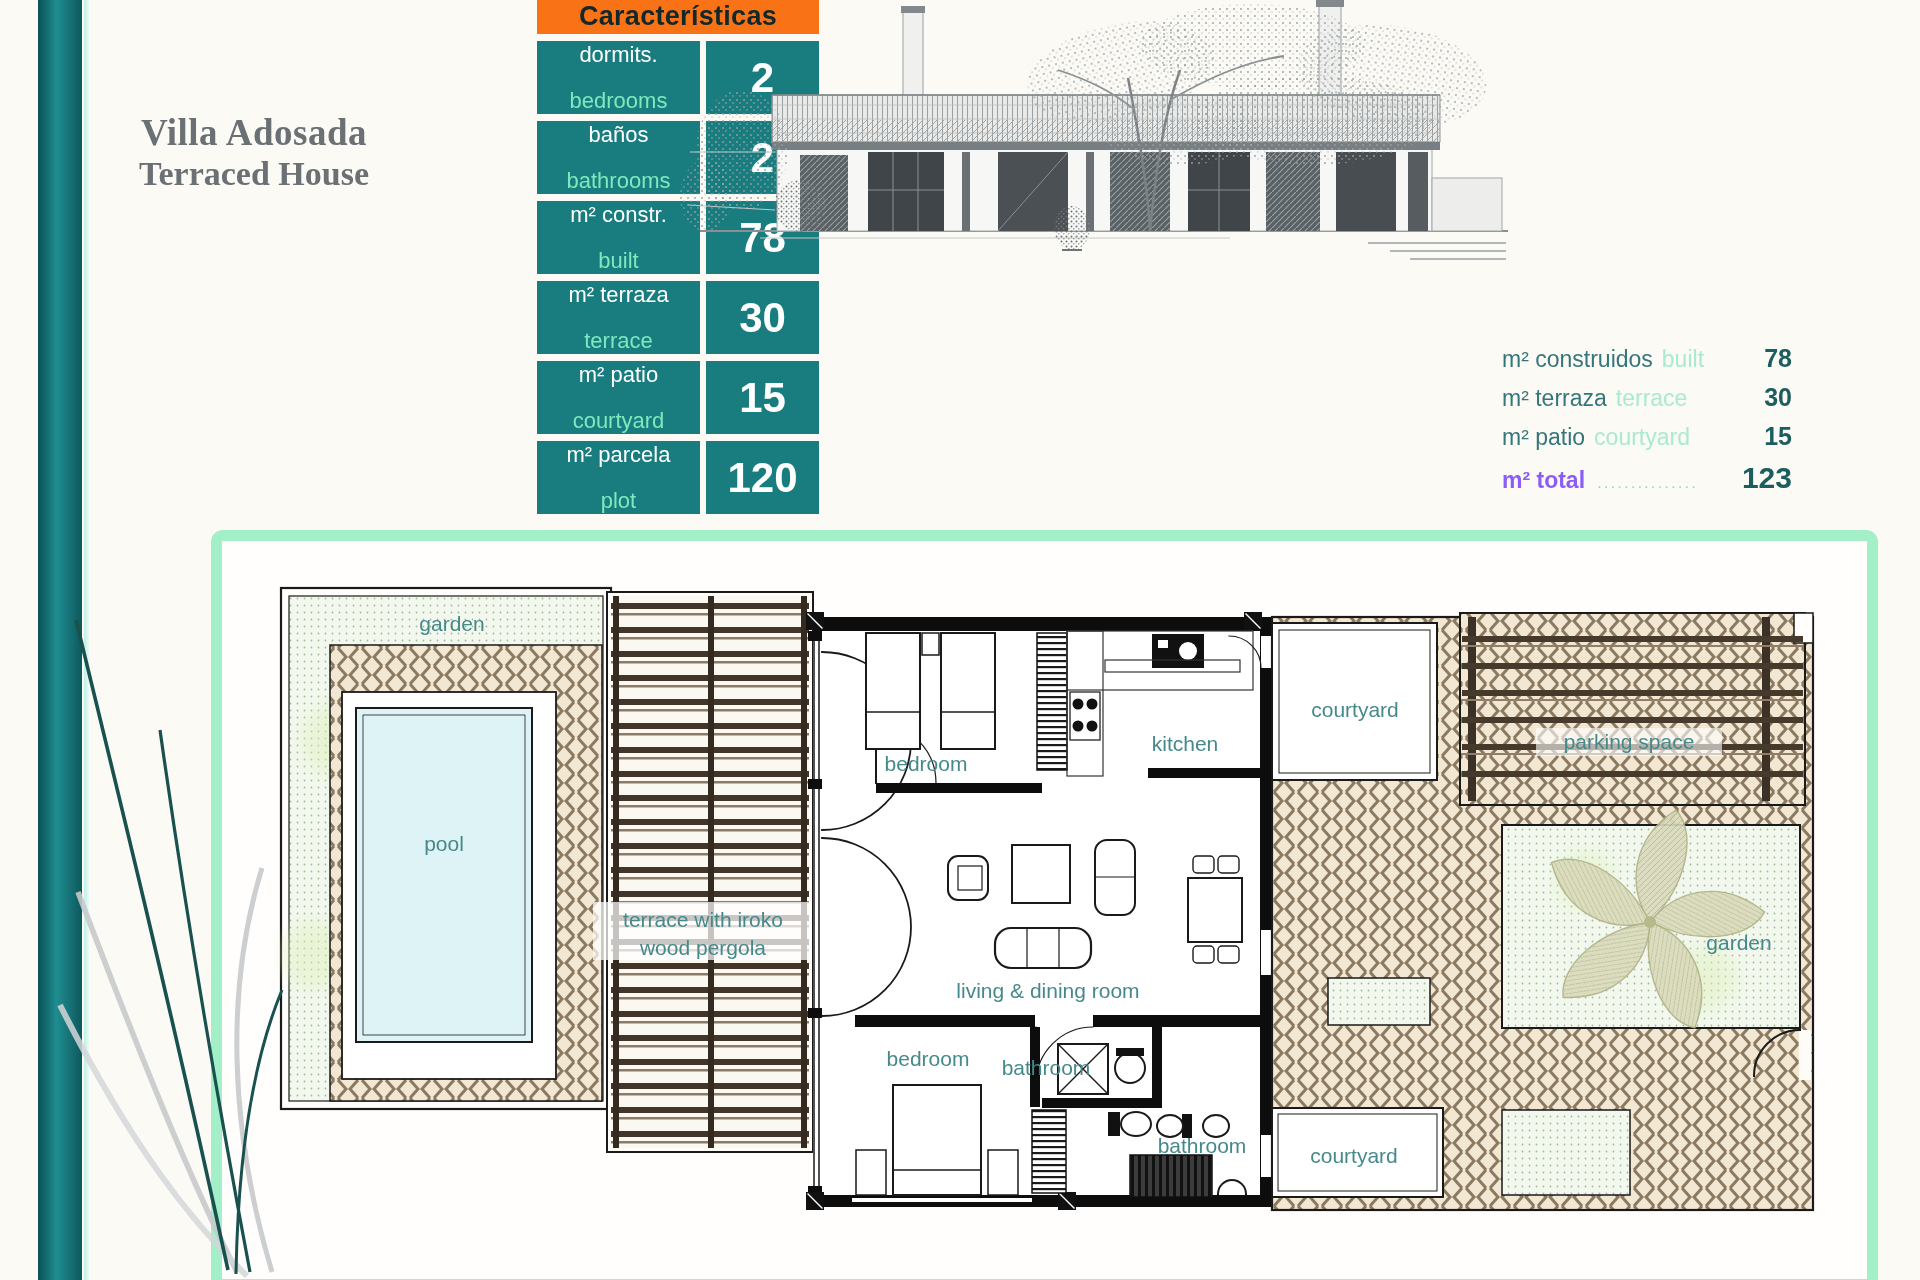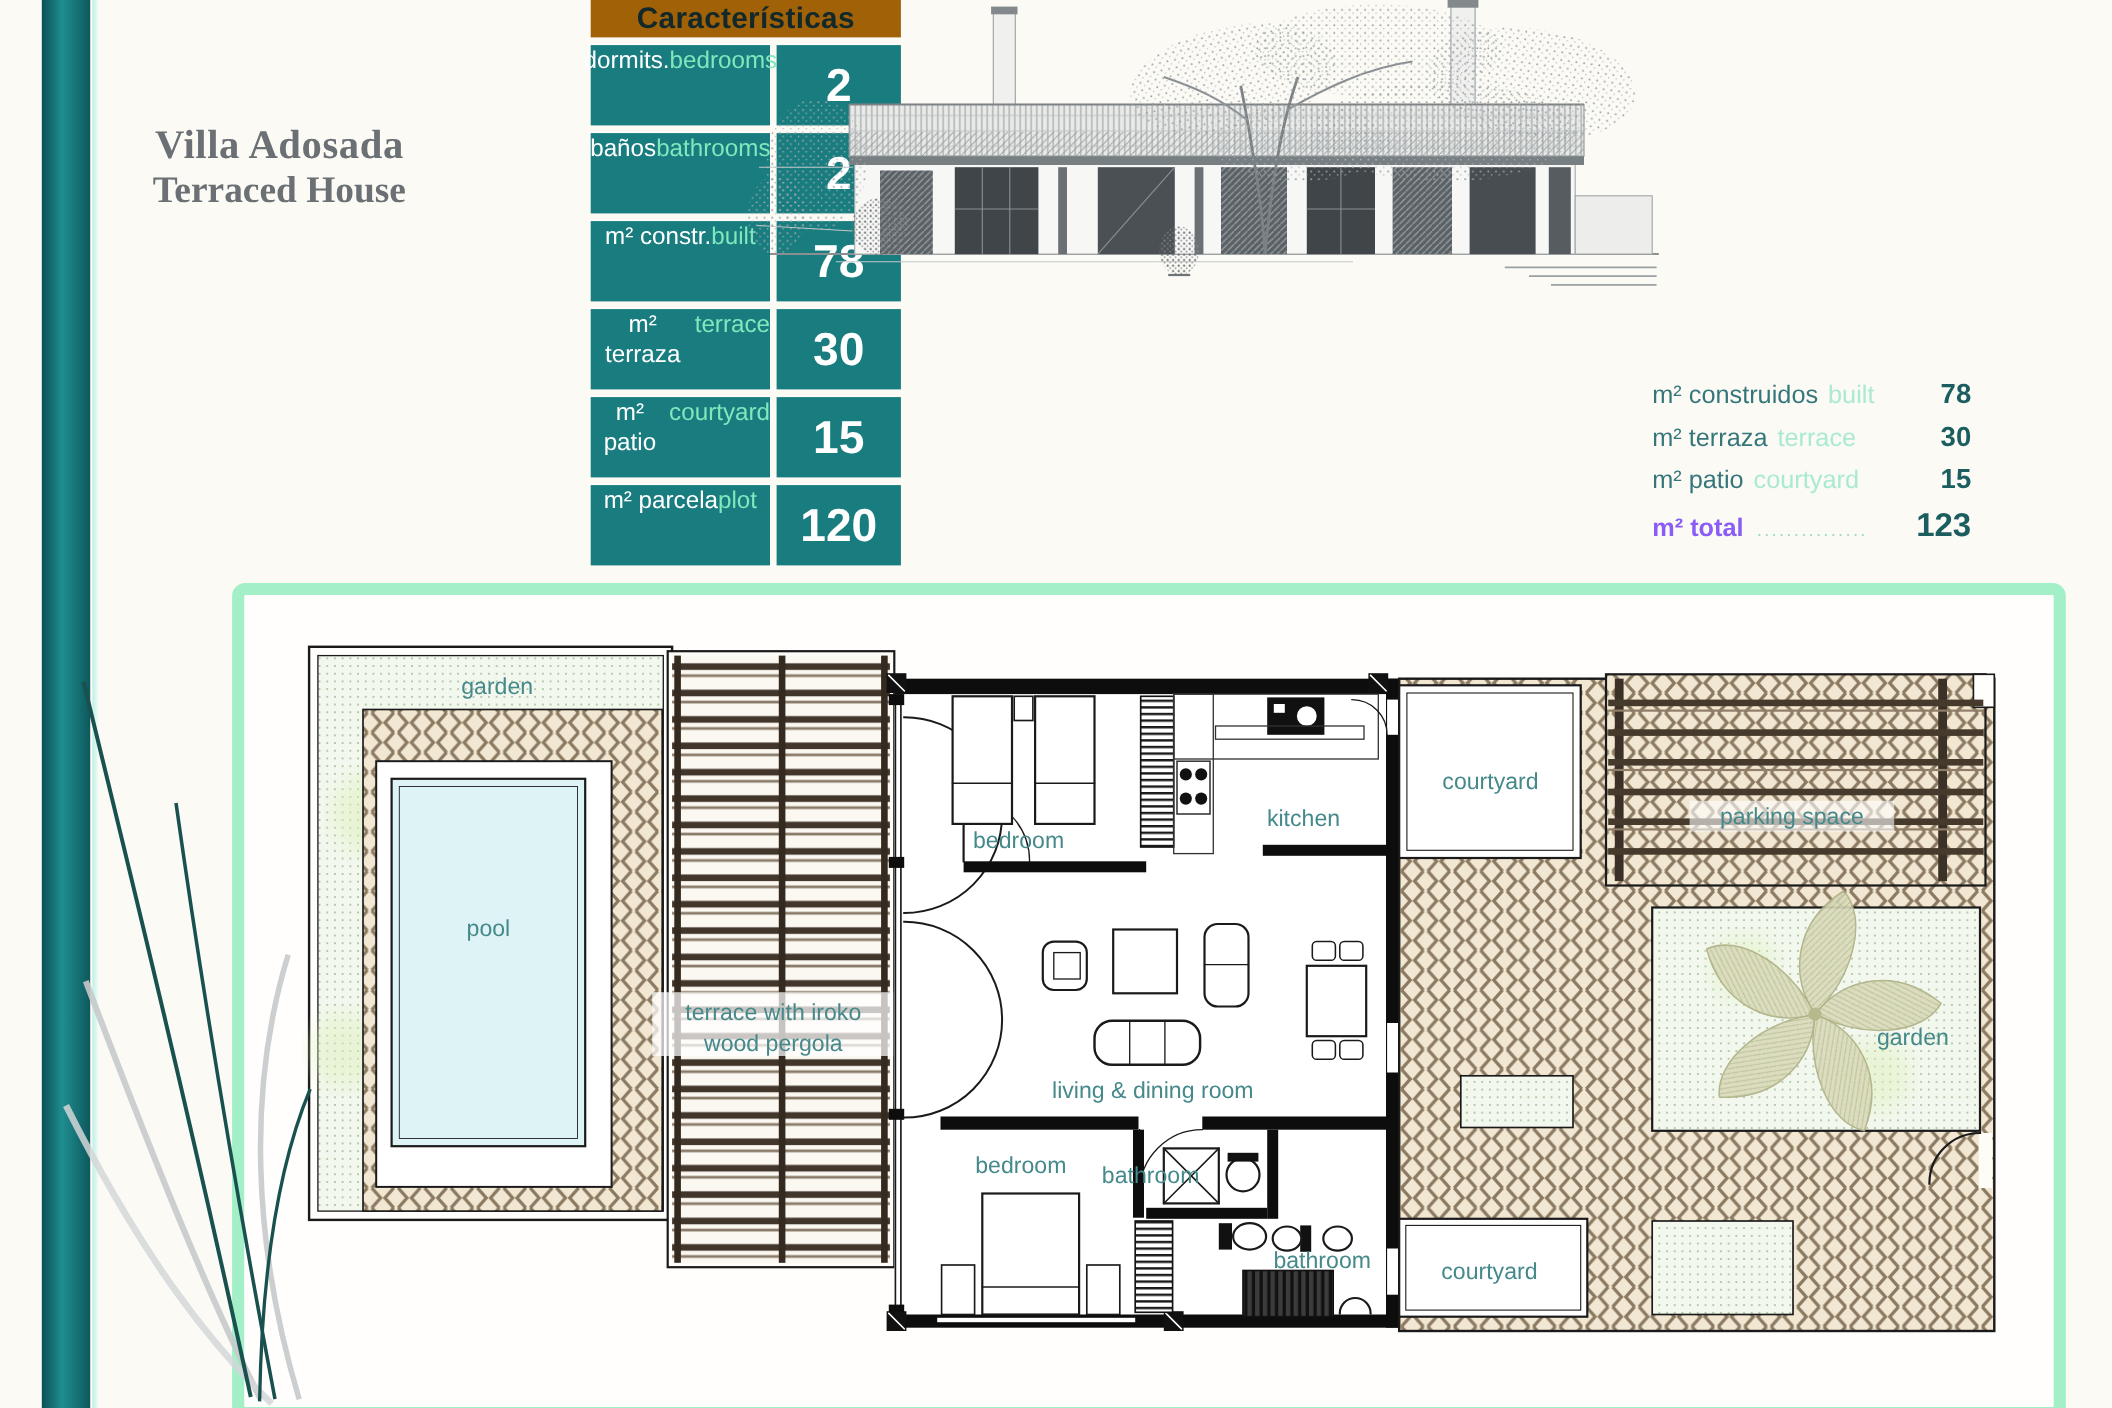--- a/index.html
+++ b/index.html
@@ -13,25 +13,25 @@
            background:linear-gradient(90deg,#bfeee4,#ecfbf7);}
 
   
   .title{position:absolute;left:104px;top:100px;width:300px;text-align:center;
          color:#6b7074;font-family:"Liberation Serif",serif;font-weight:bold;margin-top:12px;}
   .title .l1{font-size:37px;line-height:42px;letter-spacing:.5px;}
   .title .l2{font-size:34px;line-height:40px;}
 
   
   .ftable{position:absolute;left:537px;top:0;width:282px;}
-  .ftable .hdr{background:#a16207;color:#12282b;font-weight:bold;font-size:27px;
+  .ftable .hdr{background:#f97316;color:#12282b;font-weight:bold;font-size:27px;
                text-align:center;height:34px;line-height:32px;letter-spacing:.3px;}
   .frow{display:flex;margin-top:7px;height:73px;}
-  .frow .lab{width:163px;background:#197d80;display:flex;
-             justify-content:center;text-align:center;margin-right:6px;}
+  .frow .lab{width:163px;background:#197d80;display:flex;flex-direction:column;
+             justify-content:space-between;text-align:center;margin-right:6px;}
   .frow .lab .es{color:#ffffff;font-size:22px;line-height:27px;}
   .frow .lab .en{color:#7fe8bc;font-size:22px;line-height:27px;}
   .frow .val{flex:1;background:#197d80;color:#ffffff;font-size:42px;font-weight:bold;
              display:flex;align-items:center;justify-content:center;}
 
   
   .summary{position:absolute;left:1502px;top:344px;width:290px;font-size:23px;}
   .srow{display:flex;align-items:baseline;height:39px;}
   .srow .es{color:#35767a;white-space:pre;}
   .srow .en{color:#a9ead0;margin-left:9px;}

